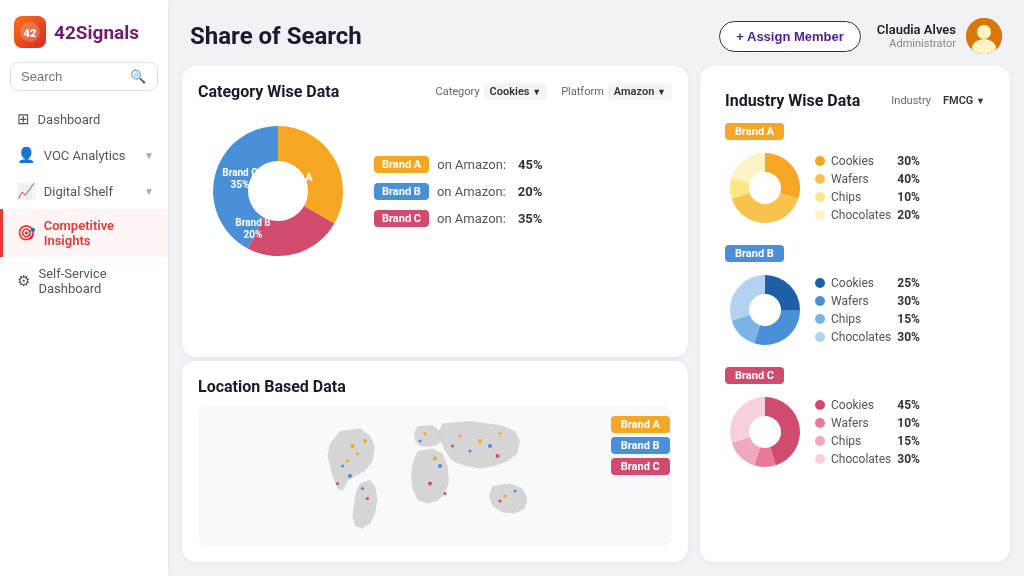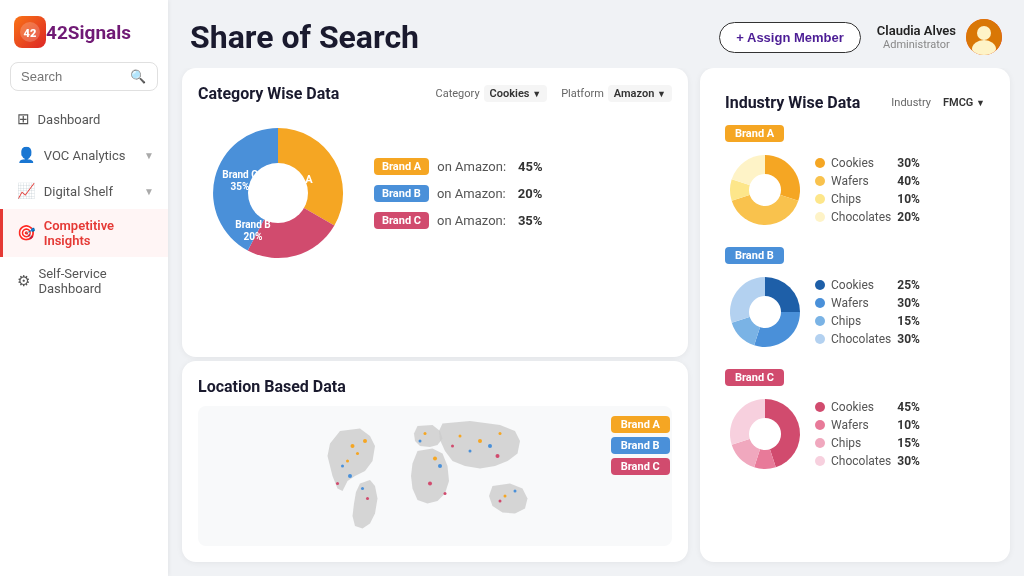--- a/index.html
+++ b/index.html
@@ -12,21 +12,21 @@
       background: #fff;
       display: flex;
       flex-direction: column;
       padding: 12px 0;
       box-shadow: 1px 0 4px rgba(0,0,0,0.06);
       z-index: 10;
     }
     .logo-area {
       display: flex;
       align-items: center;
-      gap: 0;
+      gap: 8px;
       padding: 4px 14px 14px 14px;
     }
     .logo-icon {
       width: 32px; height: 32px;
       background: linear-gradient(135deg, #f97316, #dc2626);
       border-radius: 8px;
       display: flex; align-items: center; justify-content: center;
       font-size: 14px; color: #fff; font-weight: 700;
     }
     .logo-text { font-size: 19px; font-weight: 700; color: #701a75; }
@@ -73,41 +73,41 @@
       overflow: hidden;
     }
 
     
     #header {
       display: flex;
       align-items: center;
       padding: 18px 22px 12px 22px;
       background: #f0f2f5;
     }
-    .page-title { font-size: 32px; font-weight: 700; color: #1a1a2e; flex: 1; }
+    .page-title { font-size: 24px; font-weight: 700; color: #1a1a2e; flex: 1; }
     .assign-btn {
       display: flex;
       align-items: center;
       gap: 6px;
       border: 1.5px solid #333;
       border-radius: 20px;
       padding: 7px 16px;
       font-size: 13px;
       font-weight: 600;
       cursor: pointer;
       background: #fff;
       color: #4c1d95;
     }
     .user-area {
       display: flex;
       align-items: center;
       gap: 10px;
       margin-left: 16px;
     }
-    .user-info { text-align: center; }
+    .user-info { text-align: right; }
     .user-name { font-size: 13px; font-weight: 600; color: #222; }
     .user-role { font-size: 11px; color: #888; }
     .avatar {
       width: 36px; height: 36px; border-radius: 50%;
       background: linear-gradient(135deg, #f97316, #dc2626);
       display: flex; align-items: center; justify-content: center;
       color: #fff; font-size: 14px; font-weight: 700; overflow: hidden;
     }
 
     

